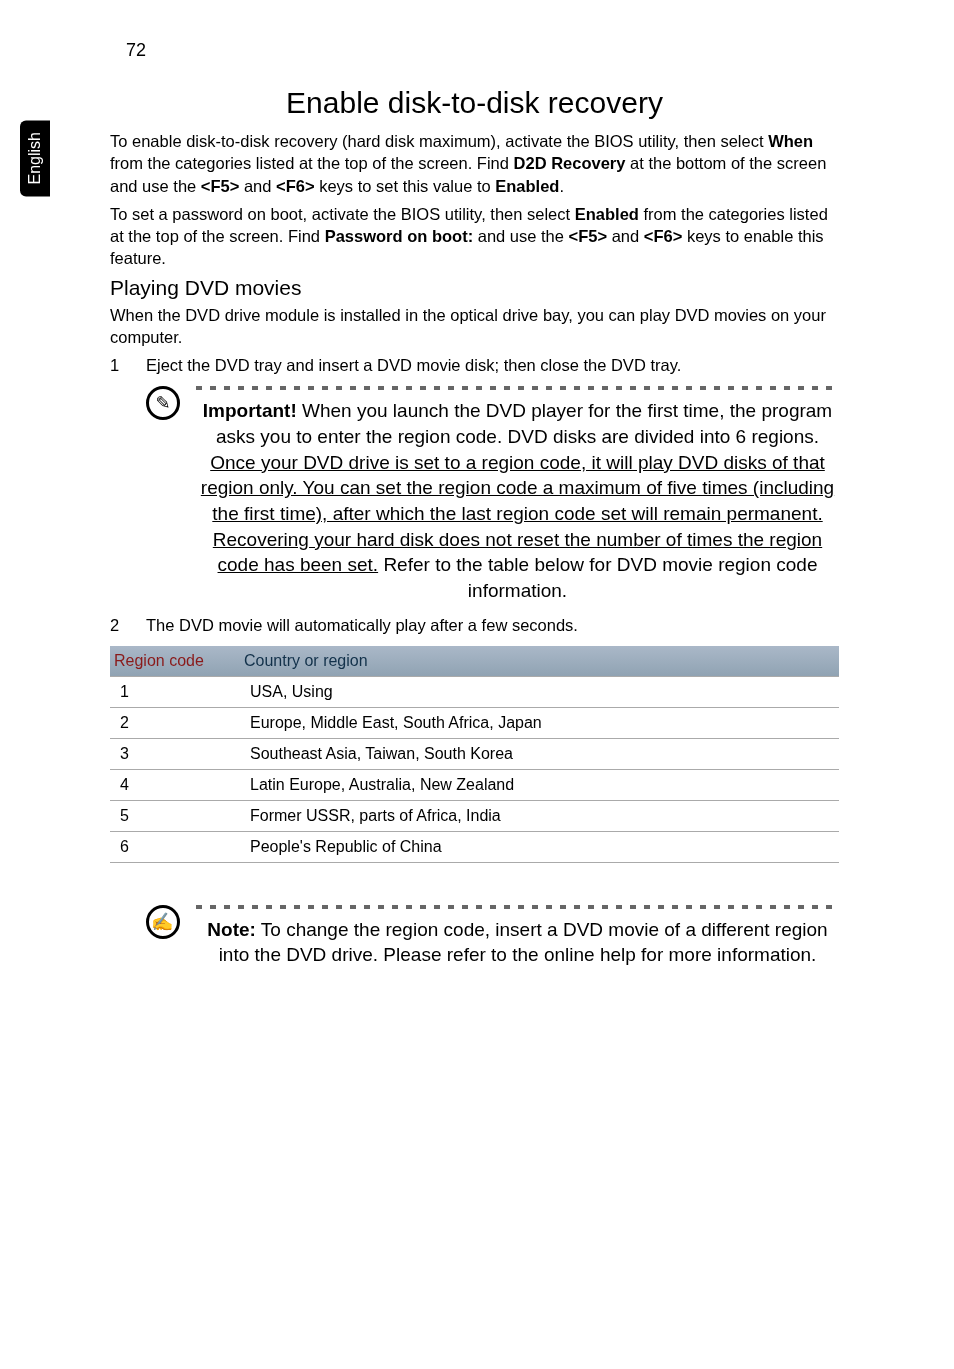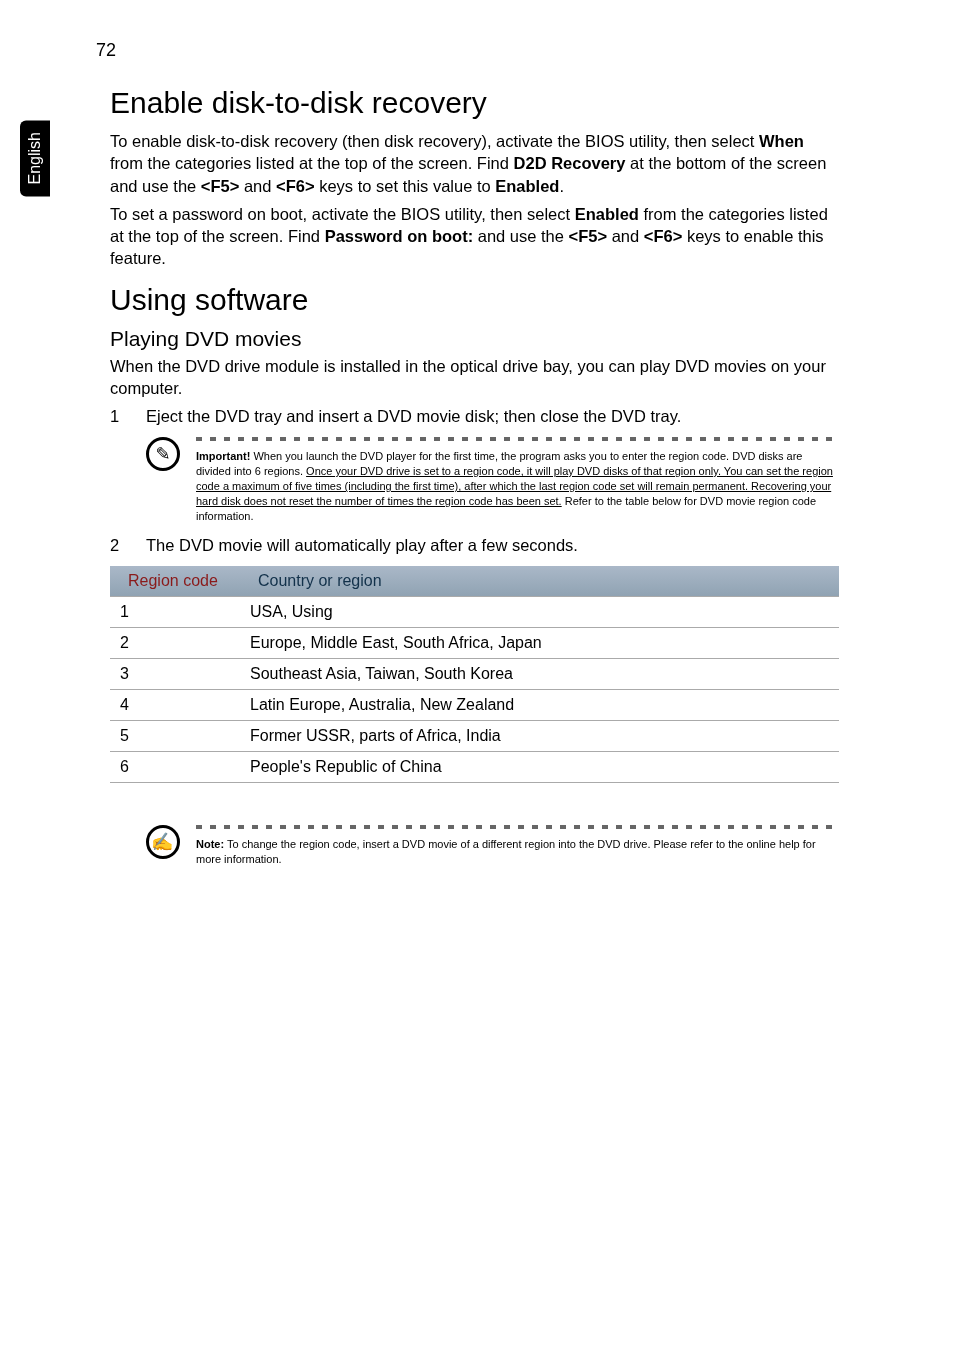--- a/index.html
+++ b/index.html
@@ -19,59 +19,59 @@
     background: #000;
     color: #fff;
     writing-mode: vertical-rl;
     transform: rotate(180deg);
     padding: 12px 6px;
     font-size: 16px;
     border-radius: 0 6px 6px 0;
   }
   .page-num {
     font-size: 18px;
-    margin-left: 36px;
+    margin-left: 66px;
     margin-bottom: 25px;
   }
   .content { margin-left: 50px; }
-  .h1 { font-size: 30px; font-weight: normal; margin-bottom: 10px; margin-top: 13px; }
+  .h1 { font-size: 30px; font-weight: normal; margin-bottom: 10px; margin-top: 22px; text-align: center; }
   .h2 { font-size: 21px; font-weight: normal; margin-bottom: 4px; margin-top: 4px; }
   .body-text { font-size: 16.5px; line-height: 1.35; margin-bottom: 6px; }
   .list-row { display: flex; font-size: 16.5px; line-height: 1.35; margin-bottom: 6px; }
   .list-num { width: 36px; flex-shrink: 0; }
   .list-body { flex: 1; }
   b { font-weight: 700; }
   u { text-decoration: underline; }
   .callout {
     display: flex;
     align-items: flex-start;
     margin: 10px 0 10px 36px;
   }
   .callout-icon-col { width: 50px; flex-shrink: 0; }
   .callout-icon {
     width: 34px; height: 34px;
     border: 3px solid #000; border-radius: 50%;
     display: flex; align-items: center; justify-content: center;
     font-size: 18px;
   }
-  .callout-body { flex: 1; font-size: 11px; line-height: 1.35; }
+  .callout-body { flex: 1; font-size: 19px; line-height: 1.35; text-align: center; }
   .dash-line {
     height: 4px;
     background-image: repeating-linear-gradient(to right, #666 0 6px, transparent 6px 14px);
     margin-bottom: 8px;
   }
   table.region {
     width: 100%;
     border-collapse: collapse;
     margin-top: 10px;
     font-size: 16px;
   }
   table.region th {
     text-align: left;
-    padding: 6px 18px;
+    padding: 6px 4px;
     font-weight: 400;
     border-bottom: 1px solid #aaa;
   }
   table.region thead tr {
     background: linear-gradient(#aab8c8, #8fa2b2);
     color: #12314a;
   }
   table.region thead th:first-child { color: #8a1a1a; font-weight: 400; }
   table.region td {
     padding: 6px 10px;
@@ -84,28 +84,27 @@
 <body>
 
 <div class="side-tab">English</div>
 
 <div class="page-num">72</div>
 
 <div class="content">
 
   <div class="h1">Enable disk-to-disk recovery</div>
   <p class="body-text">
-    <span>To enable disk-to-disk recovery (then disk recovery), activate the BIOS utility, then select </span><b>When</b><span> from the categories listed at the top of the screen. Find </span><b>D2D Recovery</b><span> at the bottom of the screen and use the </span><b>&lt;F5&gt;</b><span> and </span><b>&lt;F6&gt;</b><span> keys to set this value to </span><b>Enabled</b><span>.</span>
+    <span>To enable disk-to-disk recovery (hard disk maximum), activate the BIOS utility, then select </span><b>When</b><span> from the categories listed at the top of the screen. Find </span><b>D2D Recovery</b><span> at the bottom of the screen and use the </span><b>&lt;F5&gt;</b><span> and </span><b>&lt;F6&gt;</b><span> keys to set this value to </span><b>Enabled</b><span>.</span>
   </p>
 
   <p class="body-text">
     <span>To set a password on boot, activate the BIOS utility, then select </span><b>Enabled</b><span> from the categories listed at the top of the screen. Find </span><b>Password on boot:</b><span> and use the </span><b>&lt;F5&gt;</b><span> and </span><b>&lt;F6&gt;</b><span> keys to enable this feature.</span>
   </p>
 
-  <div class="h1">Using software</div>
   <div class="h2">Playing DVD movies</div>
   <p class="body-text">When the DVD drive module is installed in the optical drive bay, you can play DVD movies on your computer.</p>
 
   <div class="list-row">
     <div class="list-num">1</div>
     <div class="list-body">Eject the DVD tray and insert a DVD movie disk; then close the DVD tray.</div>
   </div>
 
   <div class="callout">
     <div class="callout-icon-col">

